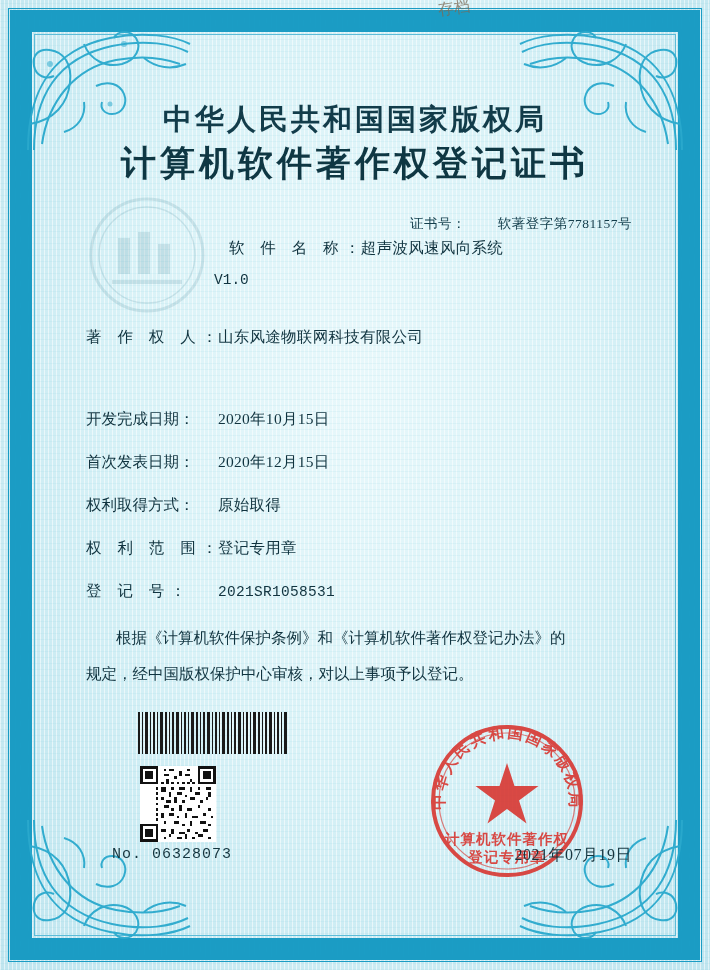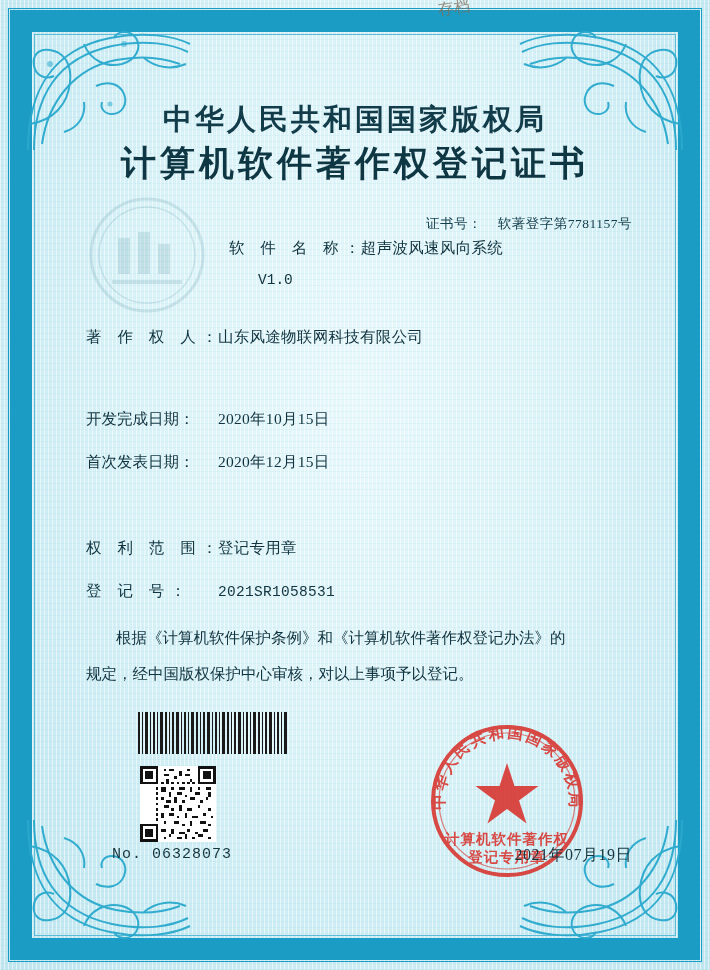--- a/index.html
+++ b/index.html
@@ -153,21 +153,21 @@
   #cert-no-row {
     position: absolute;
     right: 78px;
     top: 215px;
     font-size: 13.5px;
     color: #123c4a;
     letter-spacing: 0.5px;
     white-space: nowrap;
   }
   #cert-no-row .label { margin-right: 12px; }
-  #cert-no-row .value { letter-spacing: 0.5px; }
+  #cert-no-row .value { letter-spacing: 0.5px; padding-left: 16px; }
 
   .field-row {
     position: absolute;
     left: 86px;
     width: 560px;
     font-size: 15.5px;
     color: #10333f;
     white-space: nowrap;
   }
   .field-label {
@@ -188,21 +188,20 @@
   }
 
   #row-software-name { top: 238px; text-align: center; }
   #software-version {
     position: absolute;
     left: 214px;
     top: 272px;
     font-family: "Liberation Mono", monospace;
     font-size: 14.5px;
     color: #10333f;
-    margin-left: 44px;
   }
   #row-owner { top: 327px; }
   #row-dev-date { top: 409px; }
   #row-pub-date { top: 452px; }
   #row-acq-method { top: 495px; }
   #row-scope { top: 538px; }
   #row-reg-no { top: 581px; }
 
   #paragraph {
     position: absolute;
@@ -426,20 +425,24 @@
     <div class="field-row" id="row-dev-date">
       <span class="field-label tight">开发完成日期：</span>
       <span class="field-value">2020年10月15日</span>
     </div>
 
     <div class="field-row" id="row-pub-date">
       <span class="field-label tight">首次发表日期：</span>
       <span class="field-value">2020年12月15日</span>
     </div>
 
+    <div class="field-row" id="row-acq-method">
+      <span class="field-label tight">权利取得方式：</span>
+      <span class="field-value">原始取得</span>
+    </div>
 
     <div class="field-row" id="row-scope">
       <span class="field-label">权 利 范 围：</span>
       <span class="field-value">登记专用章</span>
     </div>
 
     <div class="field-row" id="row-reg-no">
       <span class="field-label">登 记 号：</span>
       <span class="field-value mono">2021SR1058531</span>
     </div>

